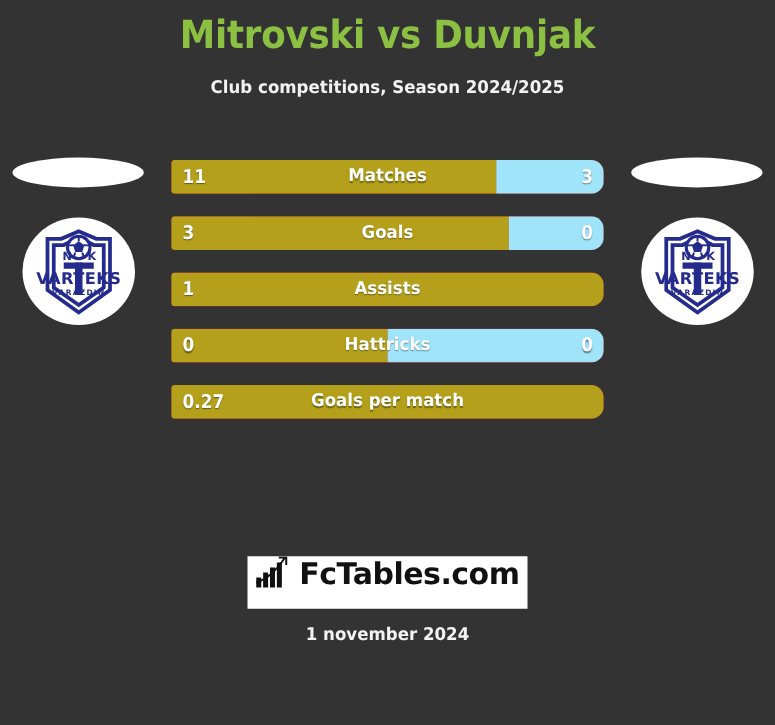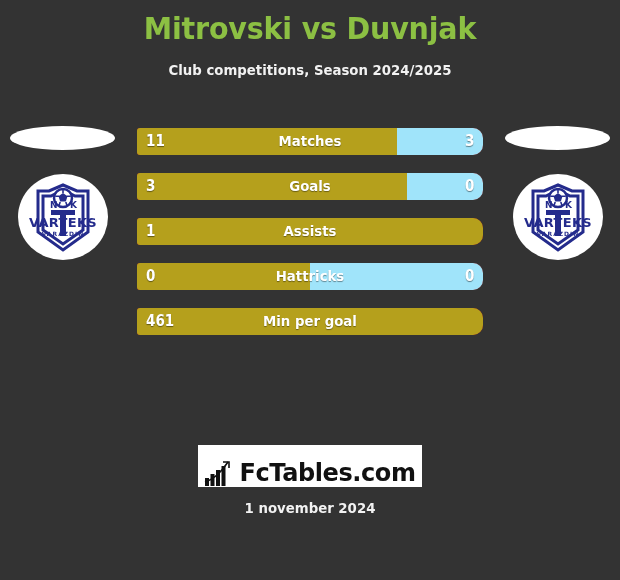--- a/index.html
+++ b/index.html
@@ -86,21 +86,21 @@
     text-shadow: 0 1px 1px rgba(0,0,0,0.4);
     font-family: "DejaVu Sans", sans-serif;
     transform: scaleX(0.95);
   }
 
   
   .brand {
     position: absolute; left: 198px; top: 445px;
     width: 224px; height: 42px;
     background: #ffffff;
-    display: flex; align-items: flex-end; justify-content: center;
+    display: flex; align-items: flex-start; justify-content: center;
     gap: 7px;
   }
   .brand-text {
     font-size: 24px; font-weight: bold; color: #111111;
     font-family: "DejaVu Sans", sans-serif;
     letter-spacing: -0.4px;
   }
   .date {
     position: absolute; top: 500px; left: 0; width: 620px;
     text-align: center;
@@ -181,22 +181,22 @@
       </div>
       <div class="stat-row">
         <div class="bar-left" style="width: 50%;"></div>
         <div class="bar-right" style="width: 50%;"></div>
         <span class="val home">0</span>
         <span class="val away">0</span>
         <span class="label">Hattricks</span>
       </div>
       <div class="stat-row">
         <div class="bar-left" style="width: 100%;"></div>
-        <span class="val home">461</span>
-        <span class="label">Min per goal</span>
+        <span class="val home">0.27</span>
+        <span class="label">Goals per match</span>
       </div>
     </div>
 
   <div class="brand">
     <svg width="28" height="26" viewBox="0 0 28 26">
       <rect x="1" y="17" width="4" height="8" fill="#111"></rect>
       <rect x="6.5" y="13" width="4" height="12" fill="#111"></rect>
       <rect x="12" y="9" width="4" height="16" fill="#111"></rect>
       <rect x="17.5" y="5" width="4" height="20" fill="#111"></rect>
       <path d="M1 21 C 8 19, 16 13, 24 1" stroke="#111" stroke-width="1.6" fill="none"></path>

